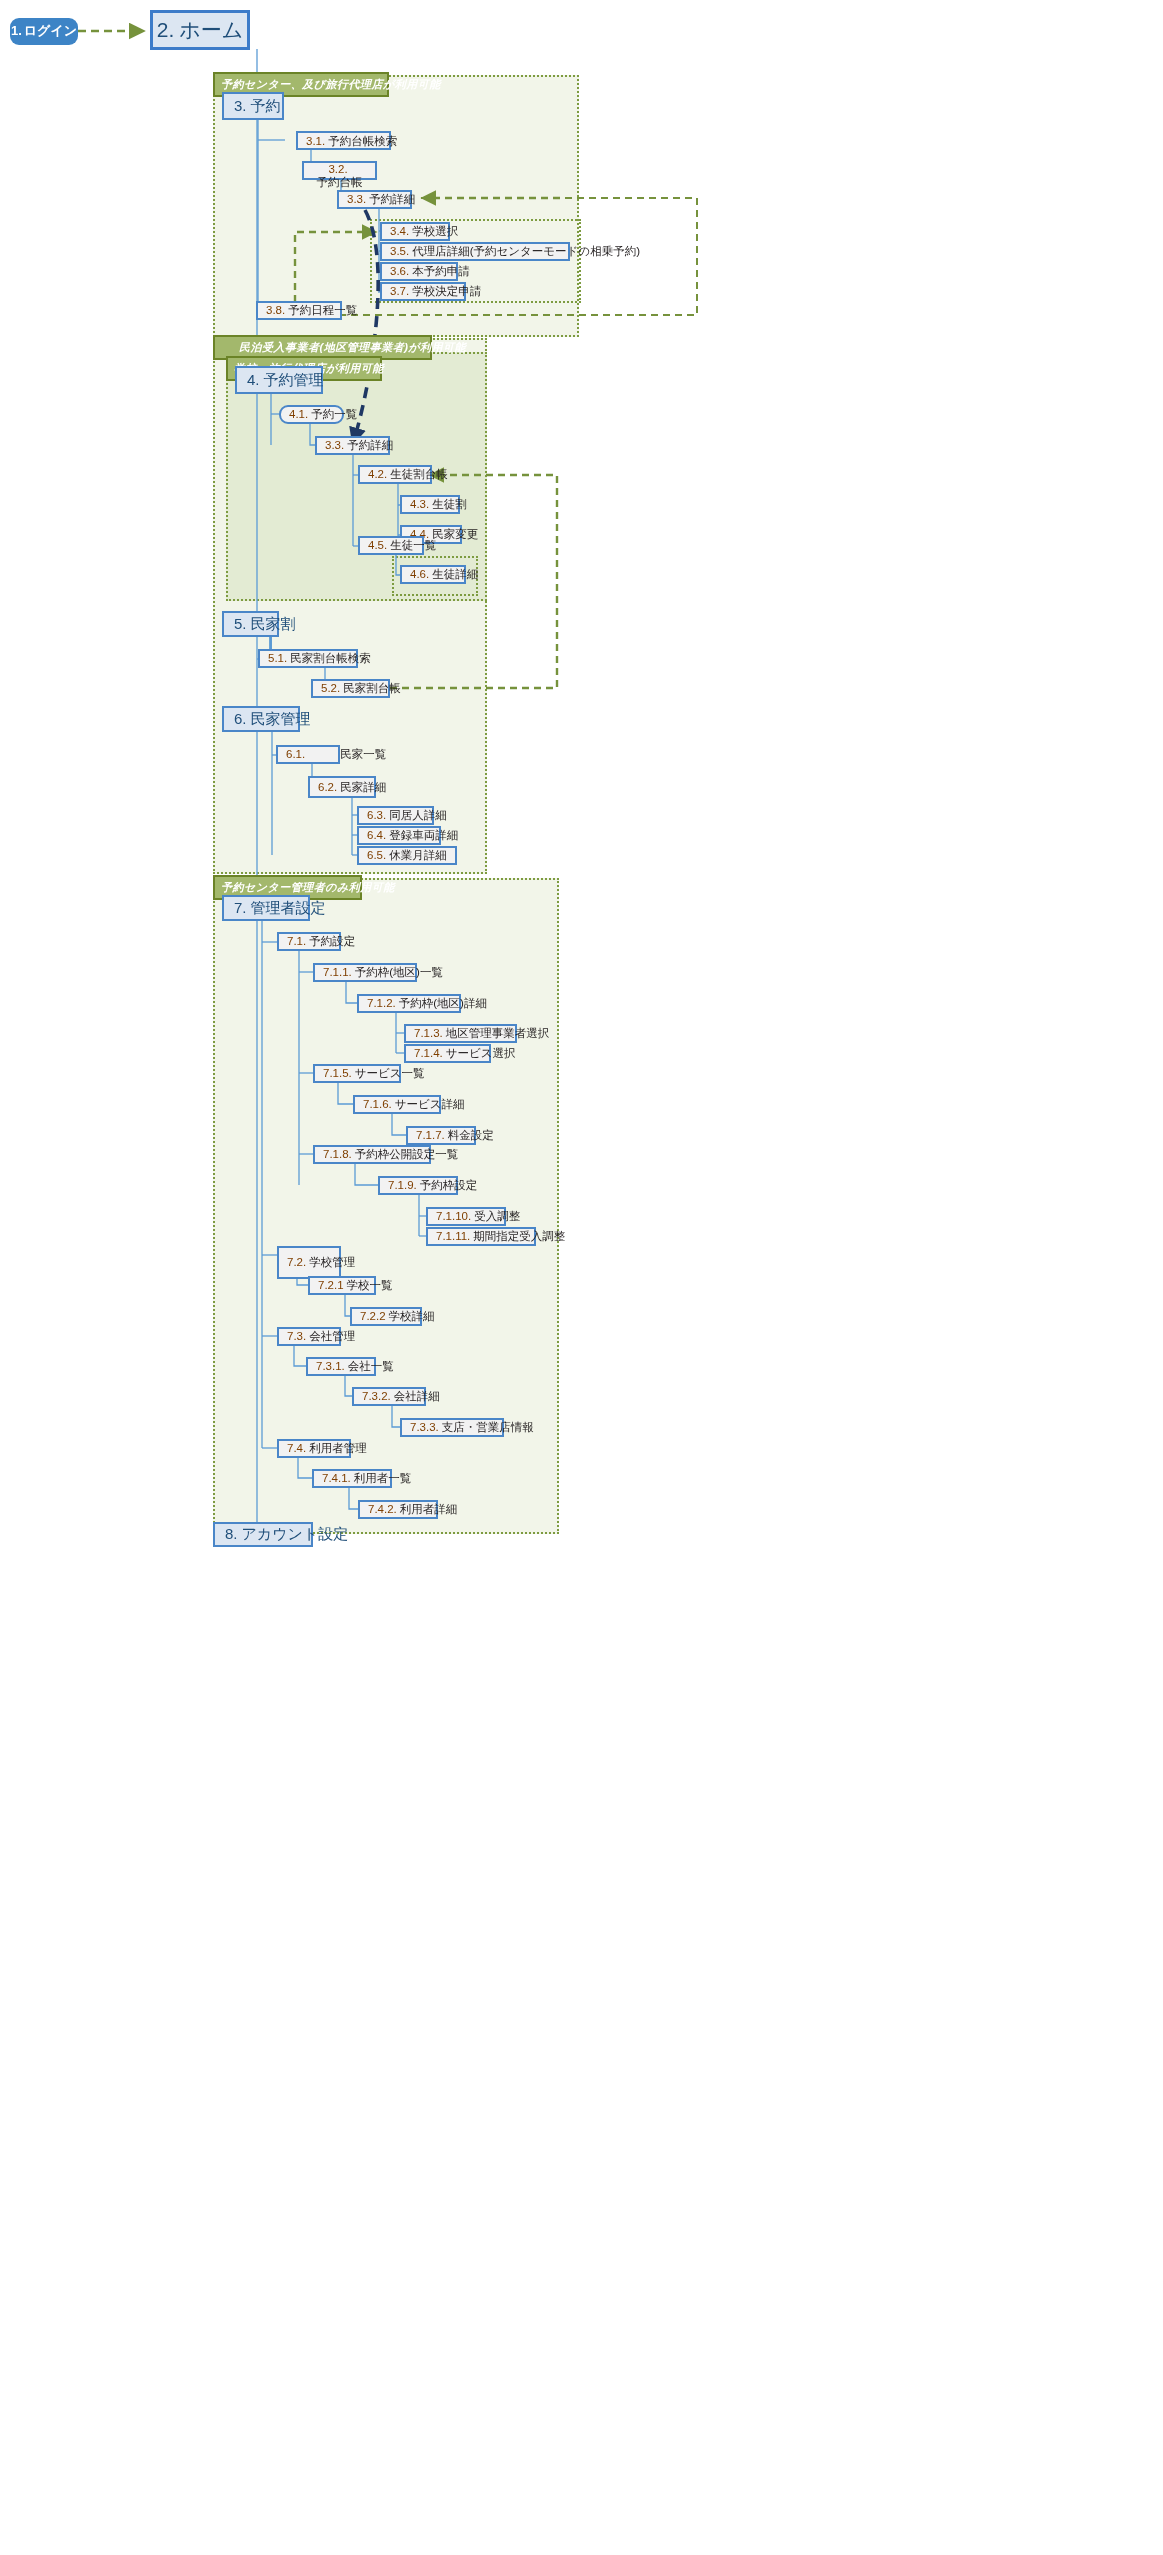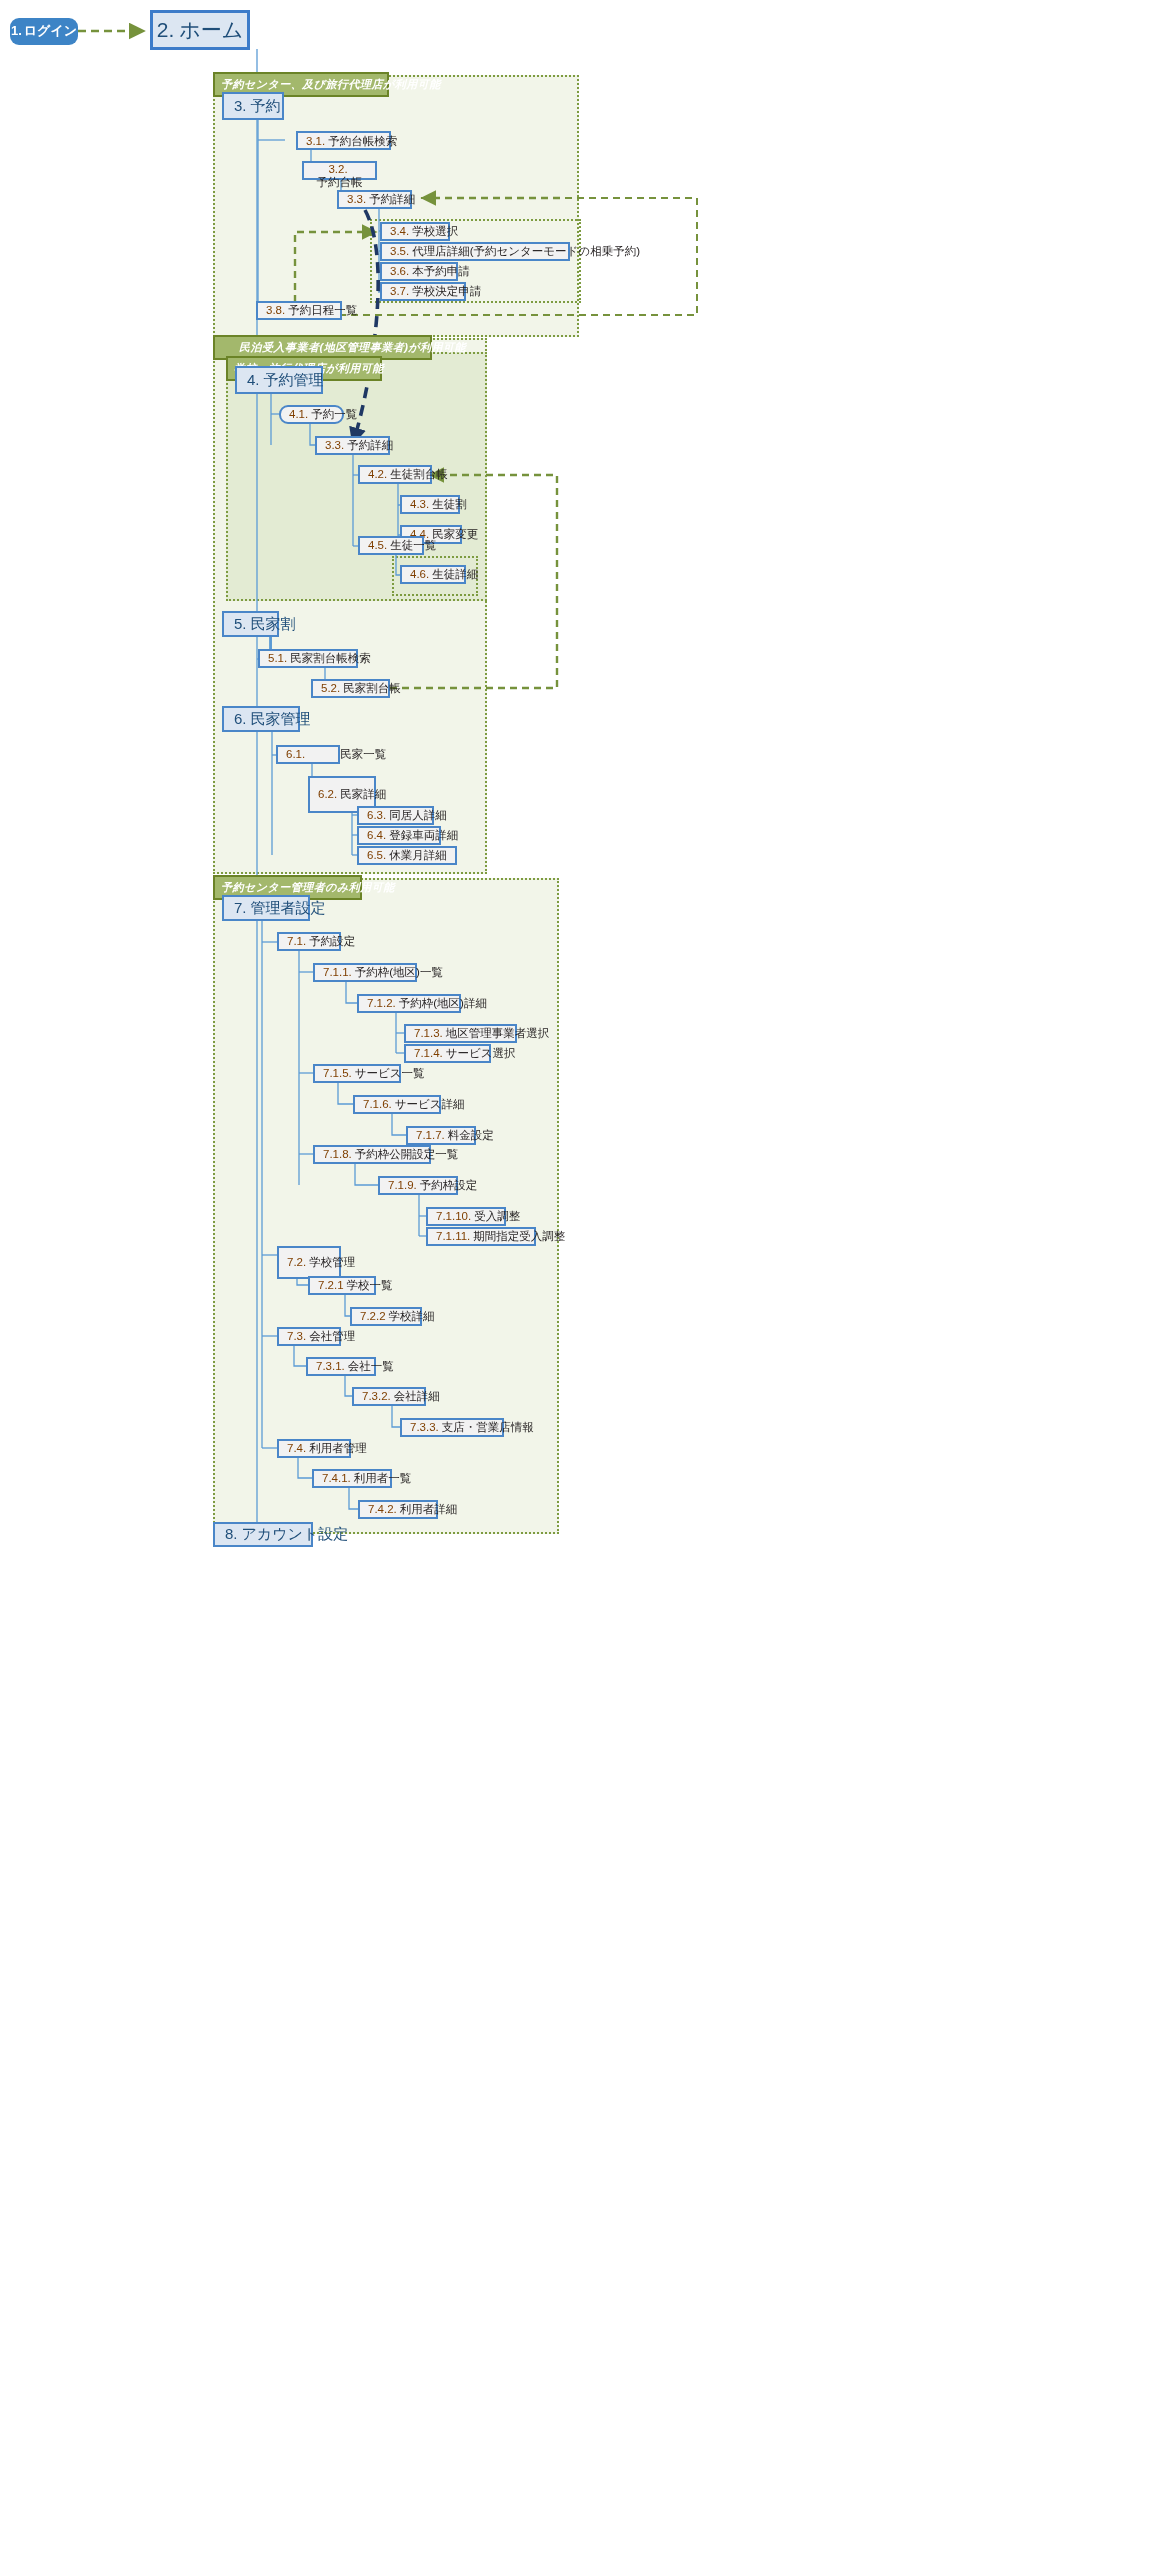--- a/index.html
+++ b/index.html
@@ -371,21 +371,21 @@
   <div class="node lvl1" style="left:222px; top:706px; width:78px; height:26px;">
     <span class="num">6.</span>
     <span>民家管理</span>
   </div>
 
   <div class="node" style="left:276px; top:745px; width:64px; height:19px;gap:32px;">
     <span class="num">6.1.</span>
     <span>民家一覧</span>
   </div>
 
-  <div class="node" style="left:308px; top:776px; width:68px; height:37px;">
+  <div class="node" style="left:308px; top:776px; width:68px; height:22px;">
     <span class="num">6.2.</span>
     <span>民家詳細</span>
   </div>
 
   <div class="node" style="left:357px; top:806px; width:77px; height:19px;">
     <span class="num">6.3.</span>
     <span>同居人詳細</span>
   </div>
 
   <div class="node" style="left:357px; top:826px; width:84px; height:19px;">

